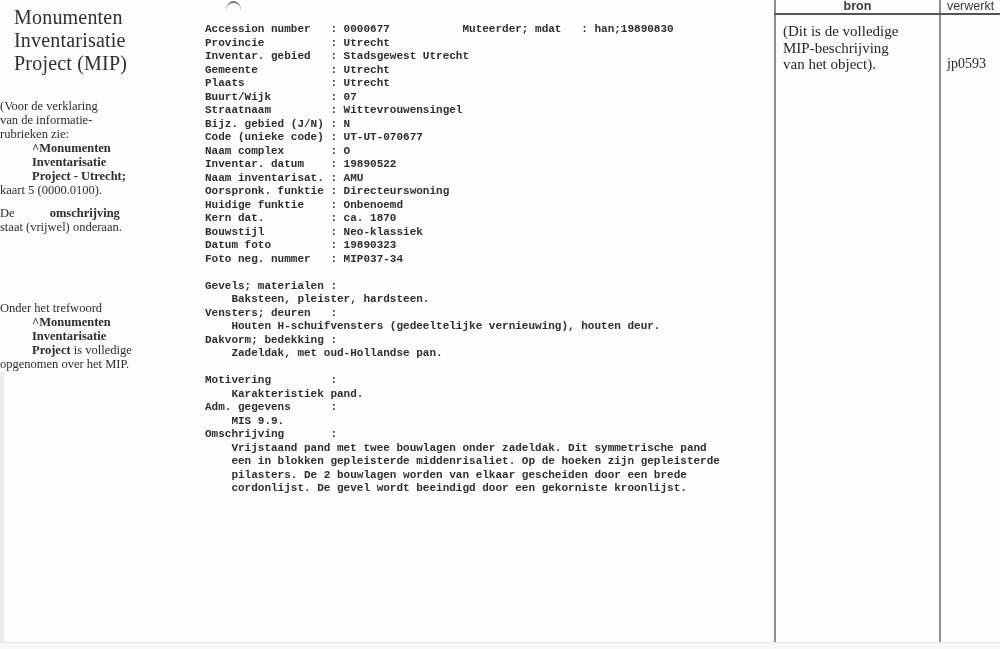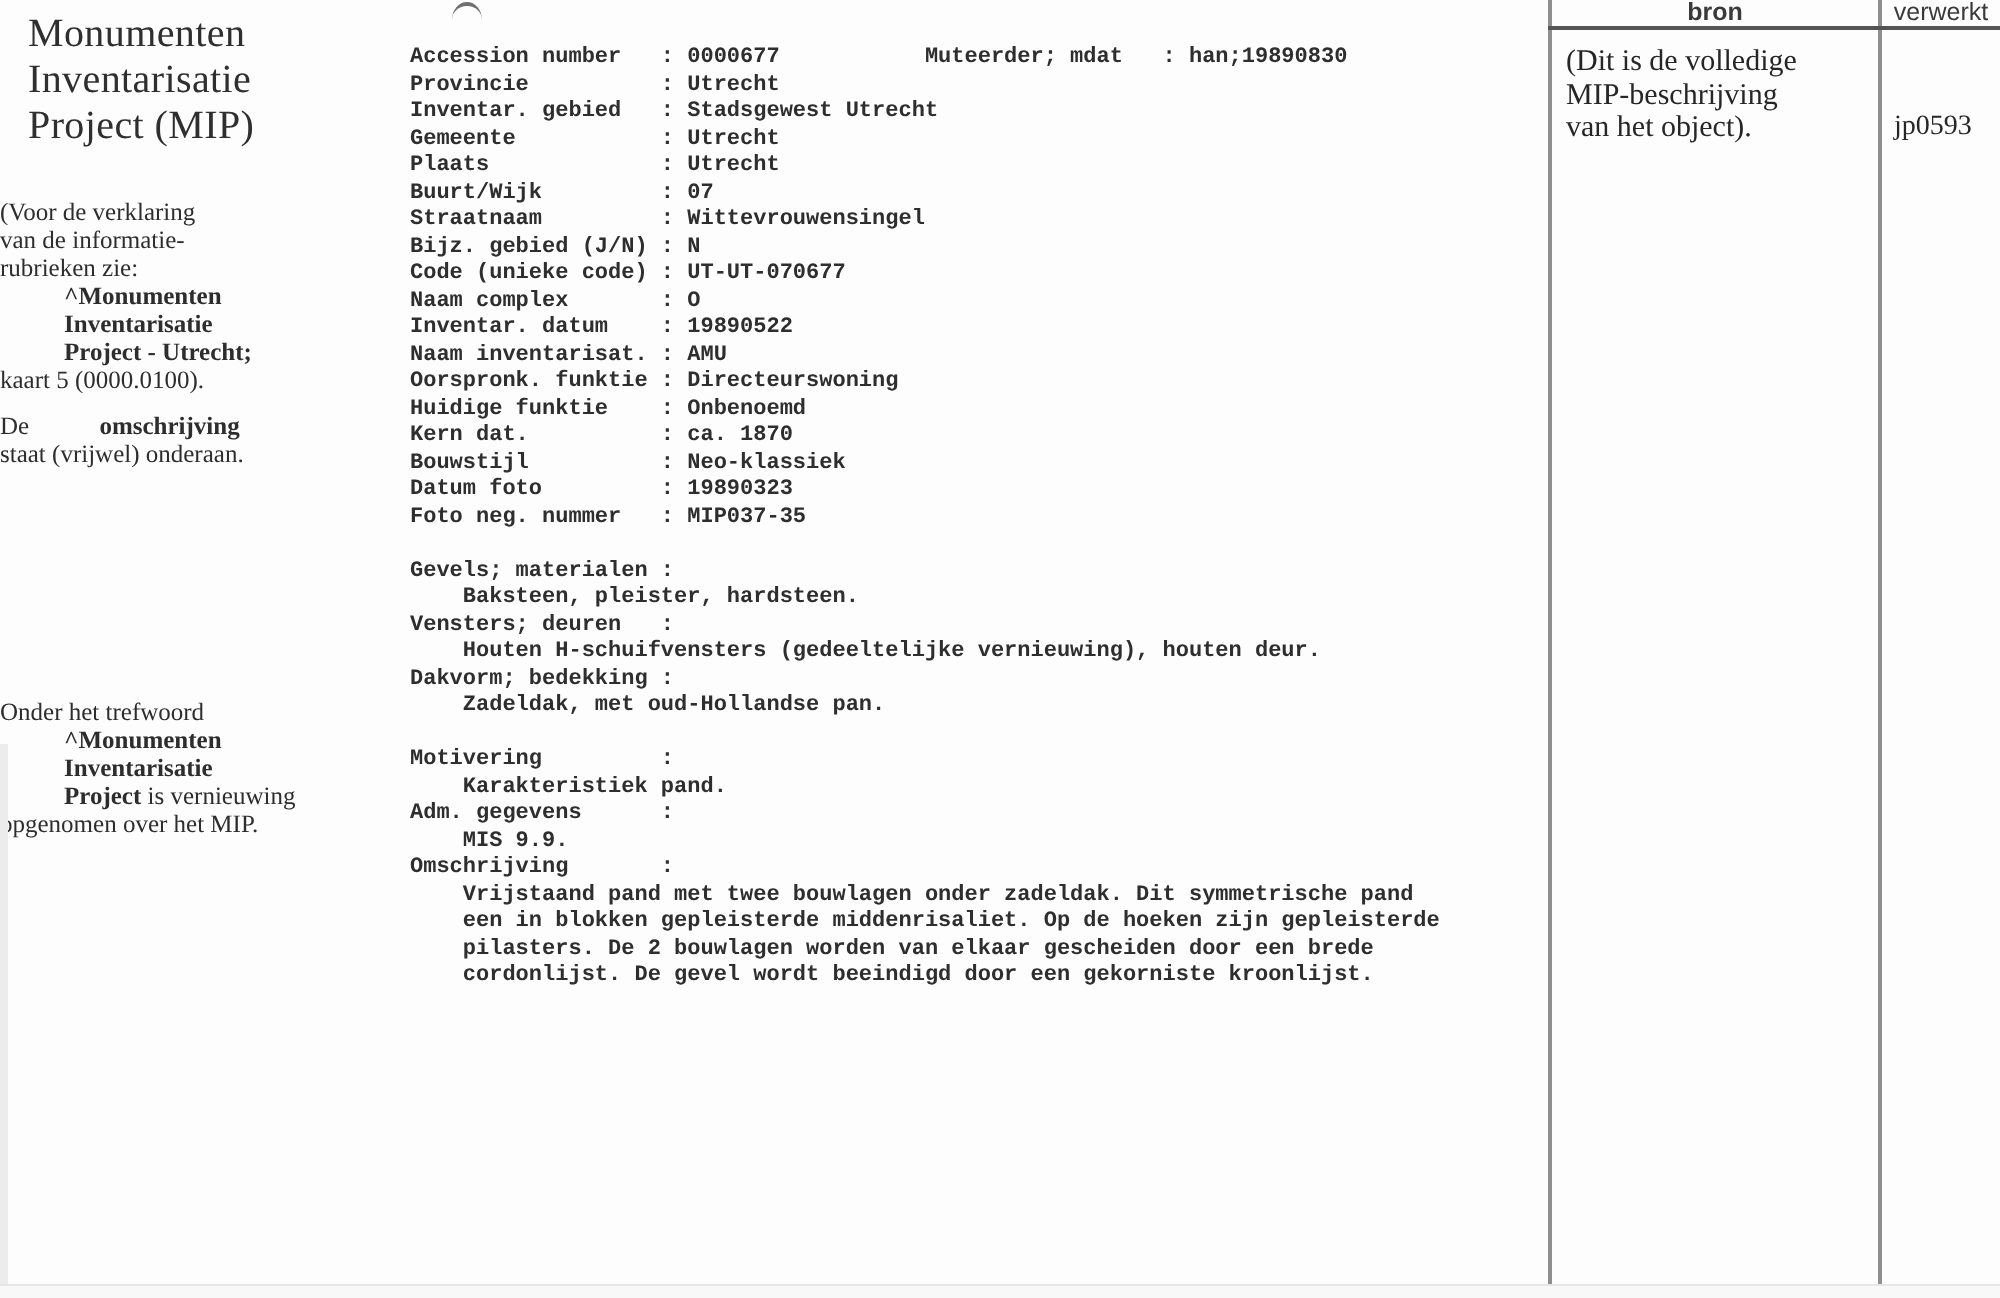--- a/index.html
+++ b/index.html
@@ -6,21 +6,21 @@
   #page{
     position:relative;width:1000px;height:649px;background:#fdfdfd;
     overflow:hidden;font-family:"Liberation Serif",serif;color:#2a2a2a;
   }
   
   #sidebar{position:absolute;left:14px;top:6px;width:176px;}
   .sb-title{font-size:20px;line-height:23px;color:#2f2f2f;letter-spacing:.2px;}
   .sb-note{position:absolute;left:0;font-size:12.5px;line-height:14px;color:#2d2d2d;width:176px;}
   #note1{top:99px;}
   #note2{top:206px;}
-  #note3{top:301px;margin-top:48px;}
+  #note3{top:301px;}
   .b{font-weight:bold;padding-left:32px;}
   
   #record{
     position:absolute;left:205px;top:23px;width:560px;
     font-family:"Liberation Mono","DejaVu Sans Mono",monospace;
     font-size:11px;line-height:13.5px;font-weight:bold;color:#2e2e2e;
   }
   .record-line{white-space:pre;min-height:13.5px;}
   
   .vrule{position:absolute;top:0;width:2px;height:642px;background:#8f8f8f;}
@@ -65,21 +65,21 @@
   </div>
 
   <div class="sb-note" id="note2">
     <div><span>De </span><span class="b">omschrijving</span></div>
     <div>staat (vrijwel) onderaan.</div>
   </div>
 
   <div class="sb-note" id="note3">
     <div>Onder het trefwoord</div>
     <div class="b">^Monumenten Inventarisatie</div>
-    <div><span class="b">Project</span><span> is vernieuwing</span></div>
+    <div><span class="b">Project</span><span> is volledige</span></div>
     <div>opgenomen over het MIP.</div>
   </div>
 
   <div id="record">
 
       <div class="record-line">Accession number   : 0000677           Muteerder; mdat   : han;19890830</div>
 
       <div class="record-line">Provincie          : Utrecht</div>
 
       <div class="record-line">Inventar. gebied   : Stadsgewest Utrecht</div>
@@ -106,21 +106,21 @@
       <div class="record-line">Oorspronk. funktie : Directeurswoning</div>
 
       <div class="record-line">Huidige funktie    : Onbenoemd</div>
 
       <div class="record-line">Kern dat.          : ca. 1870</div>
 
       <div class="record-line">Bouwstijl          : Neo-klassiek</div>
 
       <div class="record-line">Datum foto         : 19890323</div>
 
-      <div class="record-line">Foto neg. nummer   : MIP037-35</div>
+      <div class="record-line">Foto neg. nummer   : MIP037-34</div>
 
       <div class="record-line"></div>
 
       <div class="record-line">Gevels; materialen :</div>
 
       <div class="record-line">    Baksteen, pleister, hardsteen.</div>
 
       <div class="record-line">Vensters; deuren   :</div>
 
       <div class="record-line">    Houten H-schuifvensters (gedeeltelijke vernieuwing), houten deur.</div>

